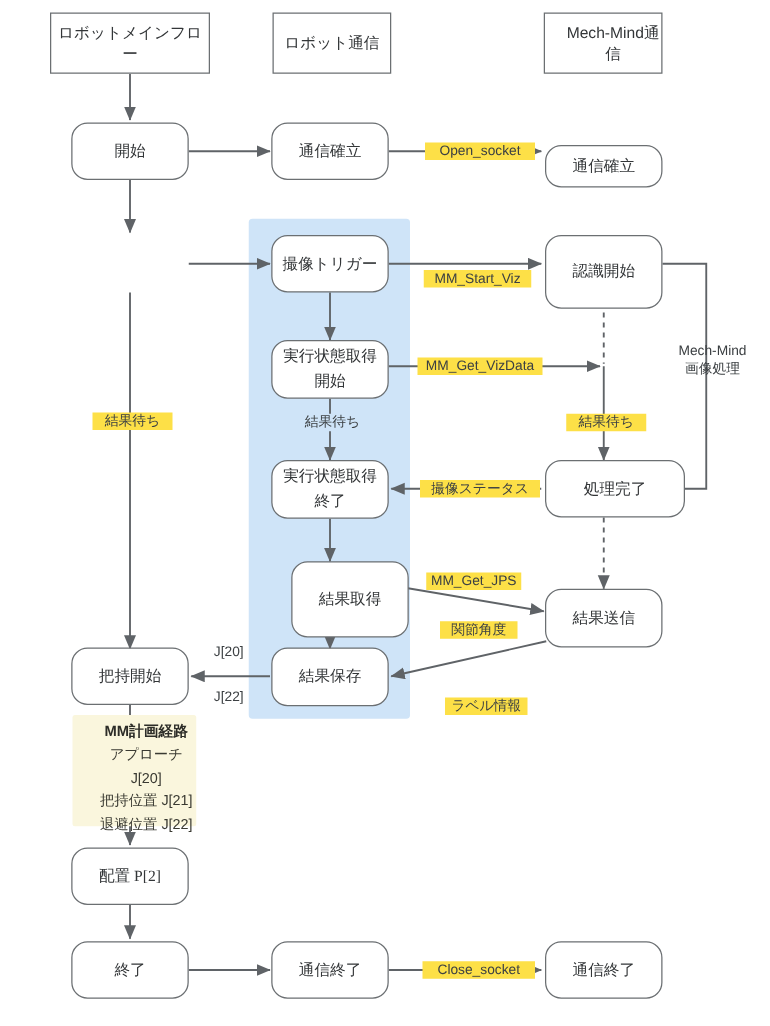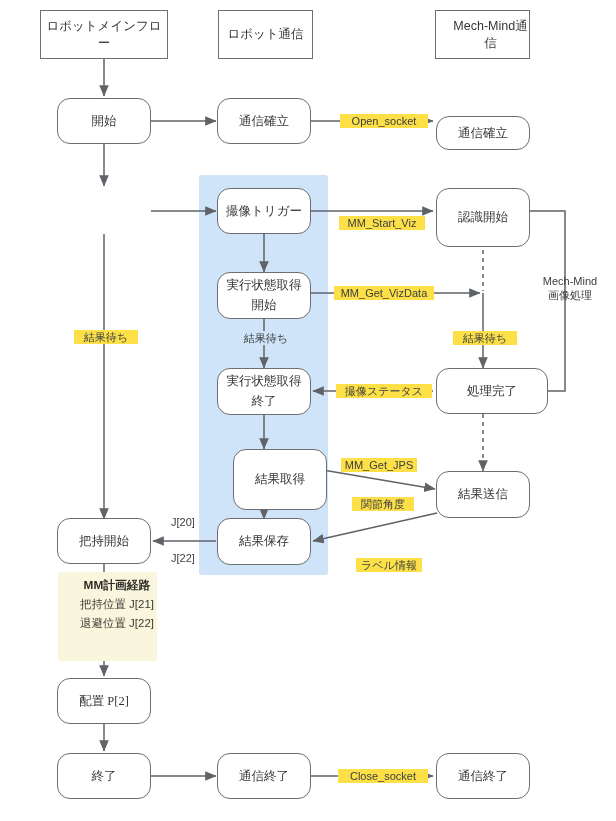--- a/index.html
+++ b/index.html
@@ -110,20 +110,21 @@
   </div>
   <div class="node pill" style="left:57px;top:678px;width:94px;height:46px;">
     <span>配置 P[2]</span>
   </div>
   <div class="node pill" style="left:57px;top:753px;width:94px;height:46px;">
     <span>終了</span>
   </div>
 
   <div class="note" style="left:58px;top:572px;width:99px;height:89px;padding-left:19px;">
     <div class="note-title">MM計画経路</div>
+    <div>アプローチ J[20]</div>
     <div>把持位置 J[21]</div>
     <div>退避位置 J[22]</div>
   </div>
 
   <div class="node pill" style="left:217px;top:98px;width:94px;height:46px;">
     <span>通信確立</span>
   </div>
   <div class="node pill" style="left:217px;top:188px;width:94px;height:46px;">
     <span>撮像トリガー</span>
   </div>

